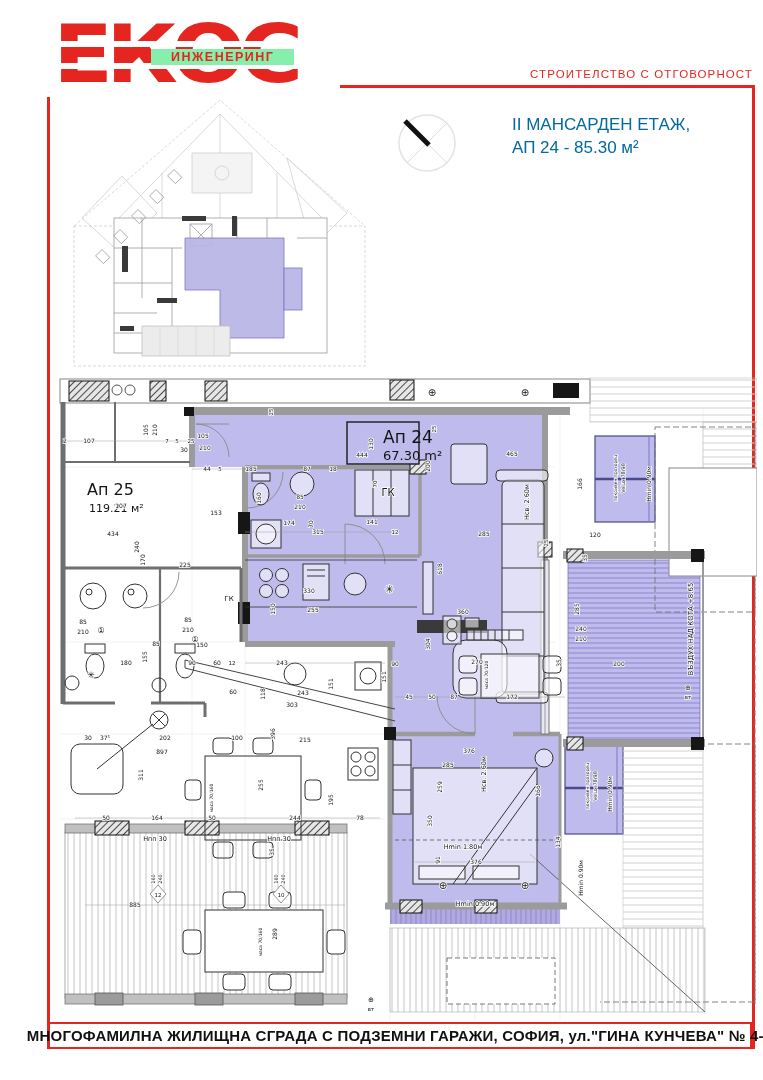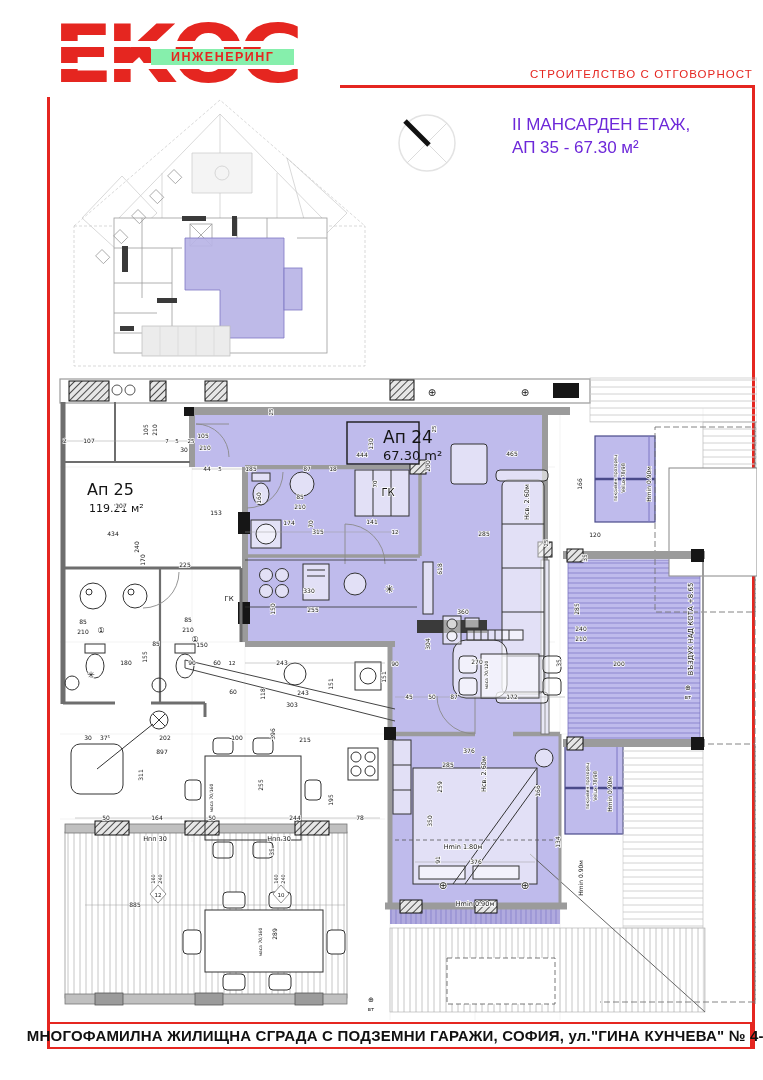--- a/index.html
+++ b/index.html
@@ -10,21 +10,21 @@
   #logo{left:53px;top:16px;width:252px;height:78px;}
   #logo .word{font-family:"DejaVu Sans",sans-serif;font-weight:bold;font-size:88px;
       line-height:76px;color:var(--red);letter-spacing:-7px;transform:scaleY(.92);}
   .logo-stripe{position:absolute;left:0;right:0;height:6px;background:#fff;}
   #logo-sub{position:absolute;left:98px;top:33px;background:#86efac;color:var(--red);
       font-weight:bold;font-size:12.5px;letter-spacing:1.5px;padding:1px 20px;}
   #tagline{right:10px;top:68px;color:var(--red);font-weight:normal;font-size:11.5px;
       letter-spacing:1.1px;}
   .redline{background:var(--red);}
   
-  #title-block{left:512px;top:114px;width:245px;font-size:17px;line-height:1.33;color:#6d28d9;}
+  #title-block{left:512px;top:114px;width:245px;font-size:17px;line-height:1.33;color:#0369a1;}
   
   #footer-band{left:47px;top:1022px;width:705px;height:27px;border:2.5px solid var(--red);
       box-sizing:border-box;display:flex;align-items:center;justify-content:center;}
   #footer-band .addr{font-size:15px;font-weight:bold;letter-spacing:.2px;white-space:nowrap;}
   
   text.lbl{font-family:"DejaVu Sans",sans-serif;fill:#141414;
       paint-order:stroke;stroke:#ffffff;stroke-width:1.5px;}
   text.big{stroke-width:0;}
 </style>
 </head>
@@ -44,21 +44,21 @@
 
 <svg class="abs" style="left:396px;top:112px;" width="62" height="62" viewBox="0 0 62 62">
   <circle cx="31" cy="31" r="28" fill="none" stroke="#e3e3e3" stroke-width="1.5"></circle>
   <line x1="11" y1="11" x2="51" y2="51" stroke="#dcdcdc" stroke-width="1"></line>
   <line x1="51" y1="11" x2="11" y2="51" stroke="#dcdcdc" stroke-width="1"></line>
   <line x1="9" y1="9" x2="33" y2="33" stroke="#111" stroke-width="5"></line>
 </svg>
 
 <div class="abs" id="title-block">
   <div>II МАНСАРДЕН ЕТАЖ,</div>
-  <div>АП 35 - 67.30 м²</div>
+  <div>АП 24 - 85.30 м²</div>
 </div>
 
 <svg class="abs" style="left:62px;top:98px;" width="312" height="288" viewBox="0 0 312 288">
   <g stroke="#c9c9c9" stroke-width=".7" fill="none">
     <polyline points="12,128 158,2 303,128" stroke-dasharray="3,2"></polyline>
     <rect x="12" y="128" width="291" height="140" stroke-dasharray="3,2"></rect>
     <polygon points="55,122 158,16 262,122"></polygon>
     <line x1="158" y1="16" x2="158" y2="122"></line>
     <line x1="100" y1="75" x2="100" y2="122"></line>
       <line x1="215" y1="75" x2="215" y2="122"></line>

